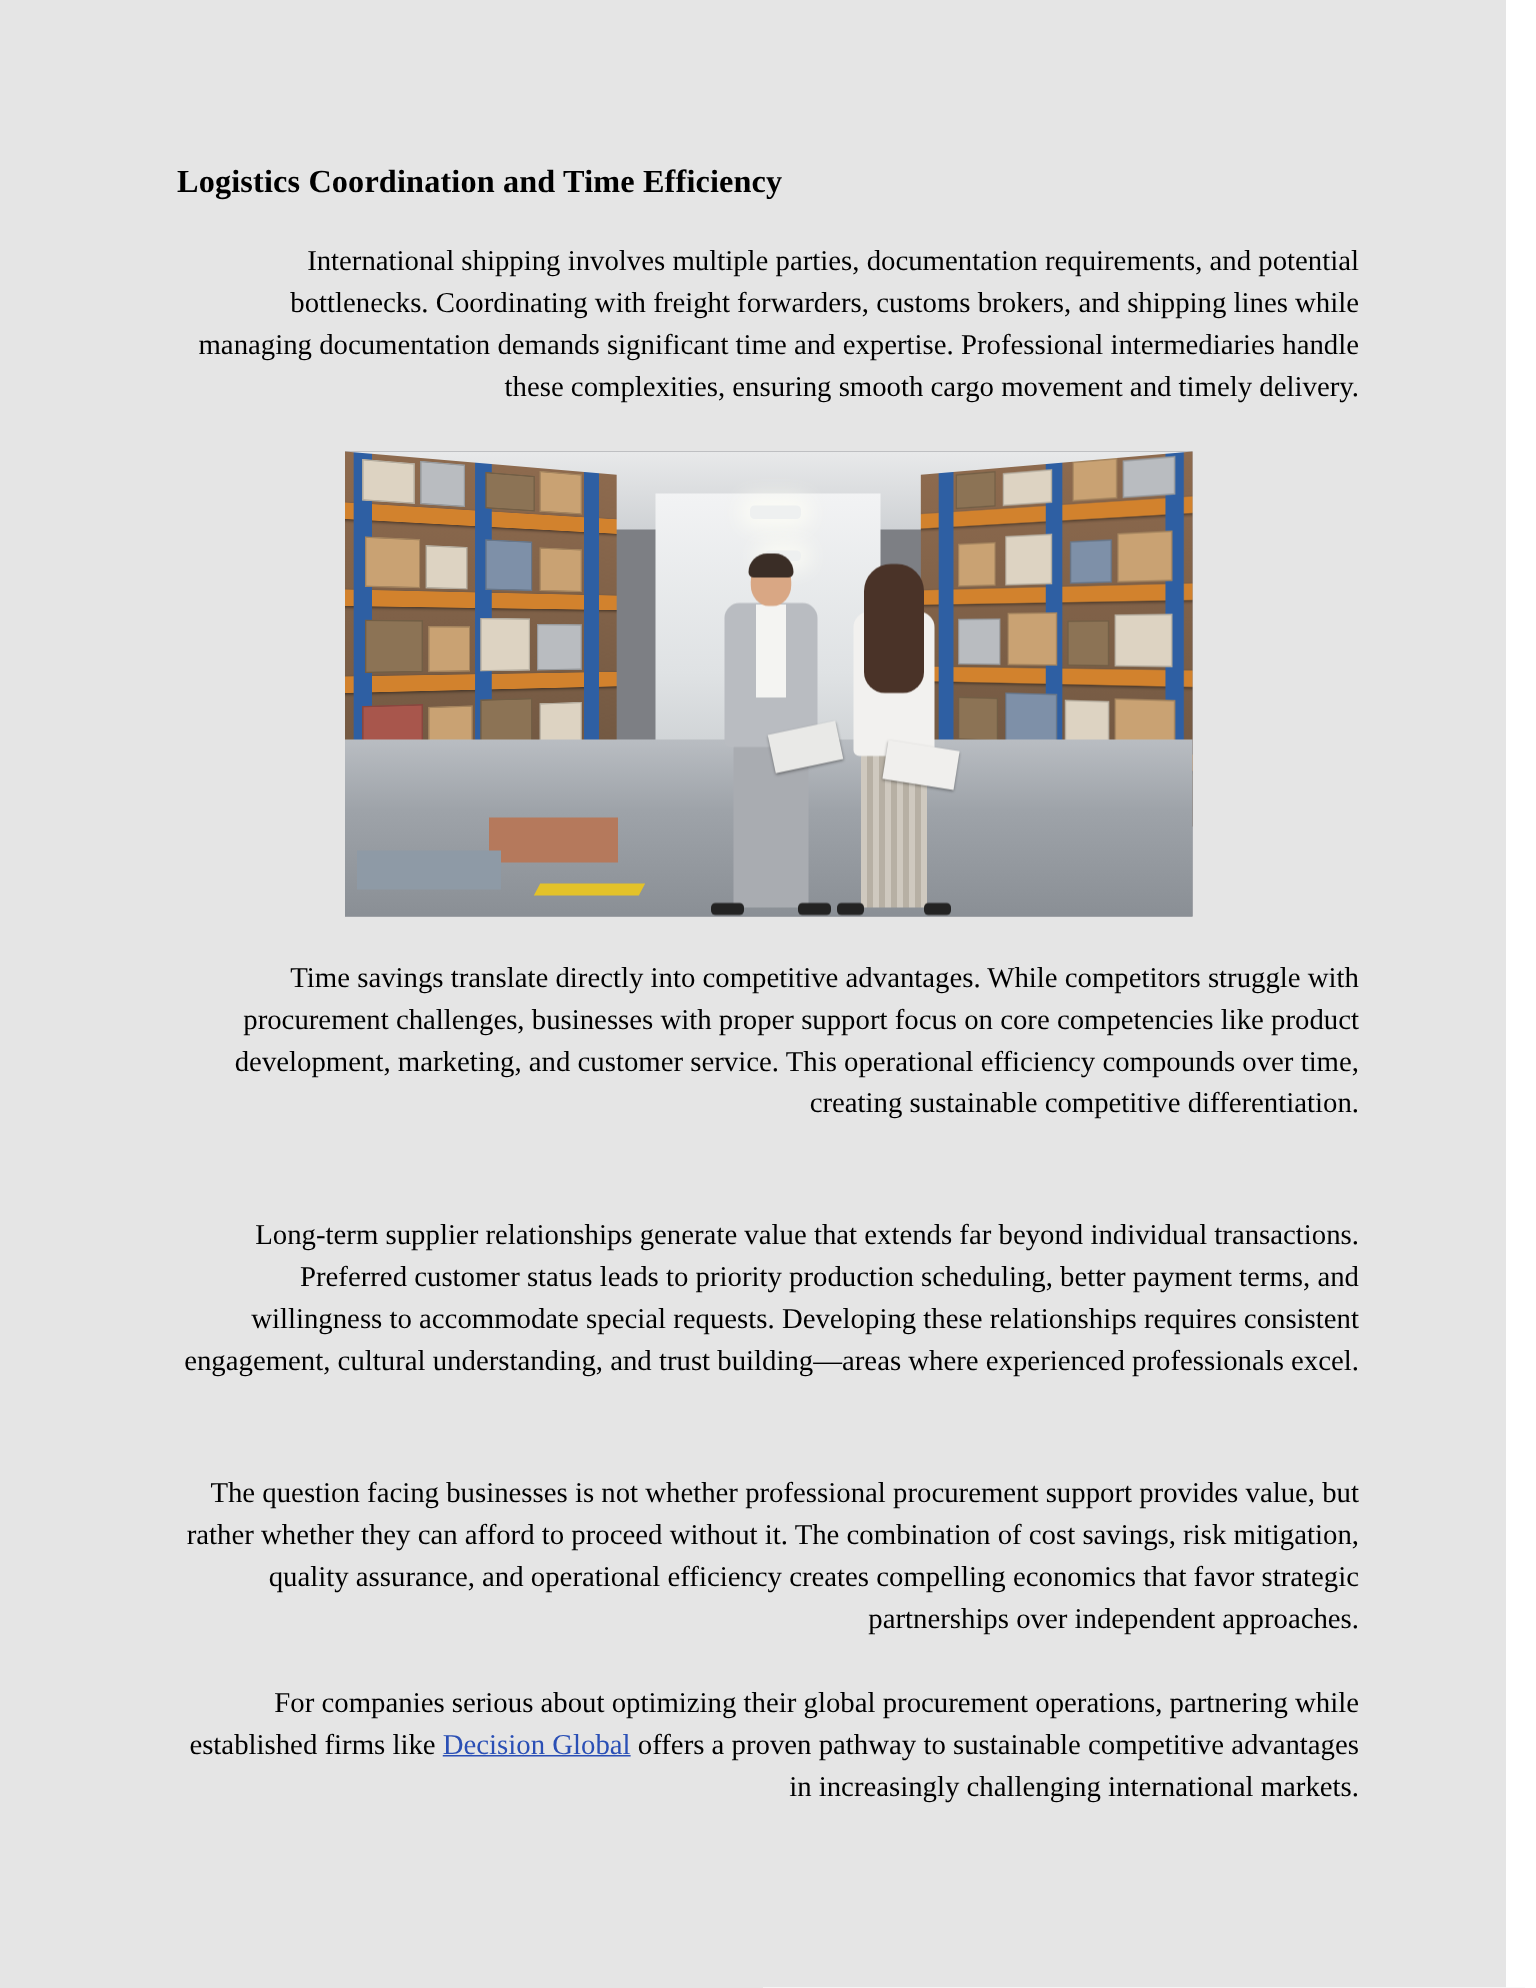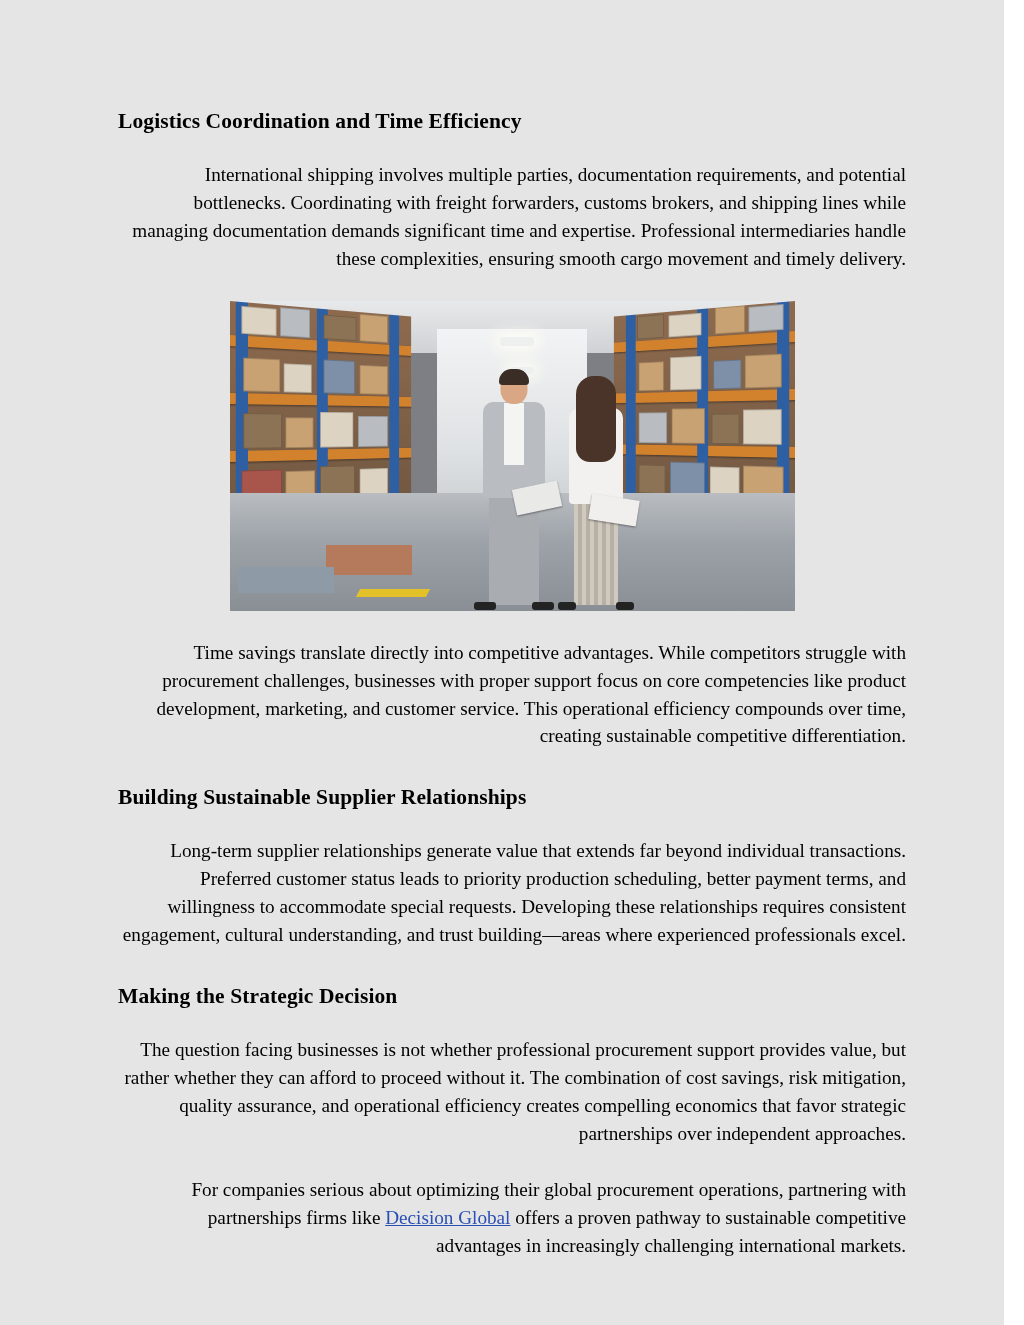--- a/index.html
+++ b/index.html
@@ -307,26 +307,24 @@
           <div class="hair long"></div>
           <div class="folder"></div>
         </div>
       </div>
     </div>
 
     <div class="gap-para"></div>
     <p class="body-text">Time savings translate directly into competitive advantages. While competitors struggle with procurement challenges, businesses with proper support focus on core competencies like product development, marketing, and customer service. This operational efficiency compounds over time, creating sustainable competitive differentiation.</p>
 
     <div class="gap-before-heading"></div>
-    <h2 class="heading">Building Sustainable Supplier Relationships</h2>
     <div class="gap-after-heading"></div>
     <p class="body-text">Long-term supplier relationships generate value that extends far beyond individual transactions. Preferred customer status leads to priority production scheduling, better payment terms, and willingness to accommodate special requests. Developing these relationships requires consistent engagement, cultural understanding, and trust building—areas where experienced professionals excel.</p>
 
     <div class="gap-before-heading"></div>
-    <h2 class="heading">Making the Strategic Decision</h2>
     <div class="gap-after-heading"></div>
     <p class="body-text">The question facing businesses is not whether professional procurement support provides value, but rather whether they can afford to proceed without it. The combination of cost savings, risk mitigation, quality assurance, and operational efficiency creates compelling economics that favor strategic partnerships over independent approaches.</p>
 
     <div class="gap-para"></div>
-    <p class="body-text"><span>For companies serious about optimizing their global procurement operations, partnering with partnerships firms like </span><a class="link" href="#">Decision Global</a><span> offers a proven pathway to sustainable competitive advantages in increasingly challenging international markets.</span></p>
+    <p class="body-text"><span>For companies serious about optimizing their global procurement operations, partnering while established firms like </span><a class="link" href="#">Decision Global</a><span> offers a proven pathway to sustainable competitive advantages in increasingly challenging international markets.</span></p>
 
   </div>
 </div>
 
 </body></html>

